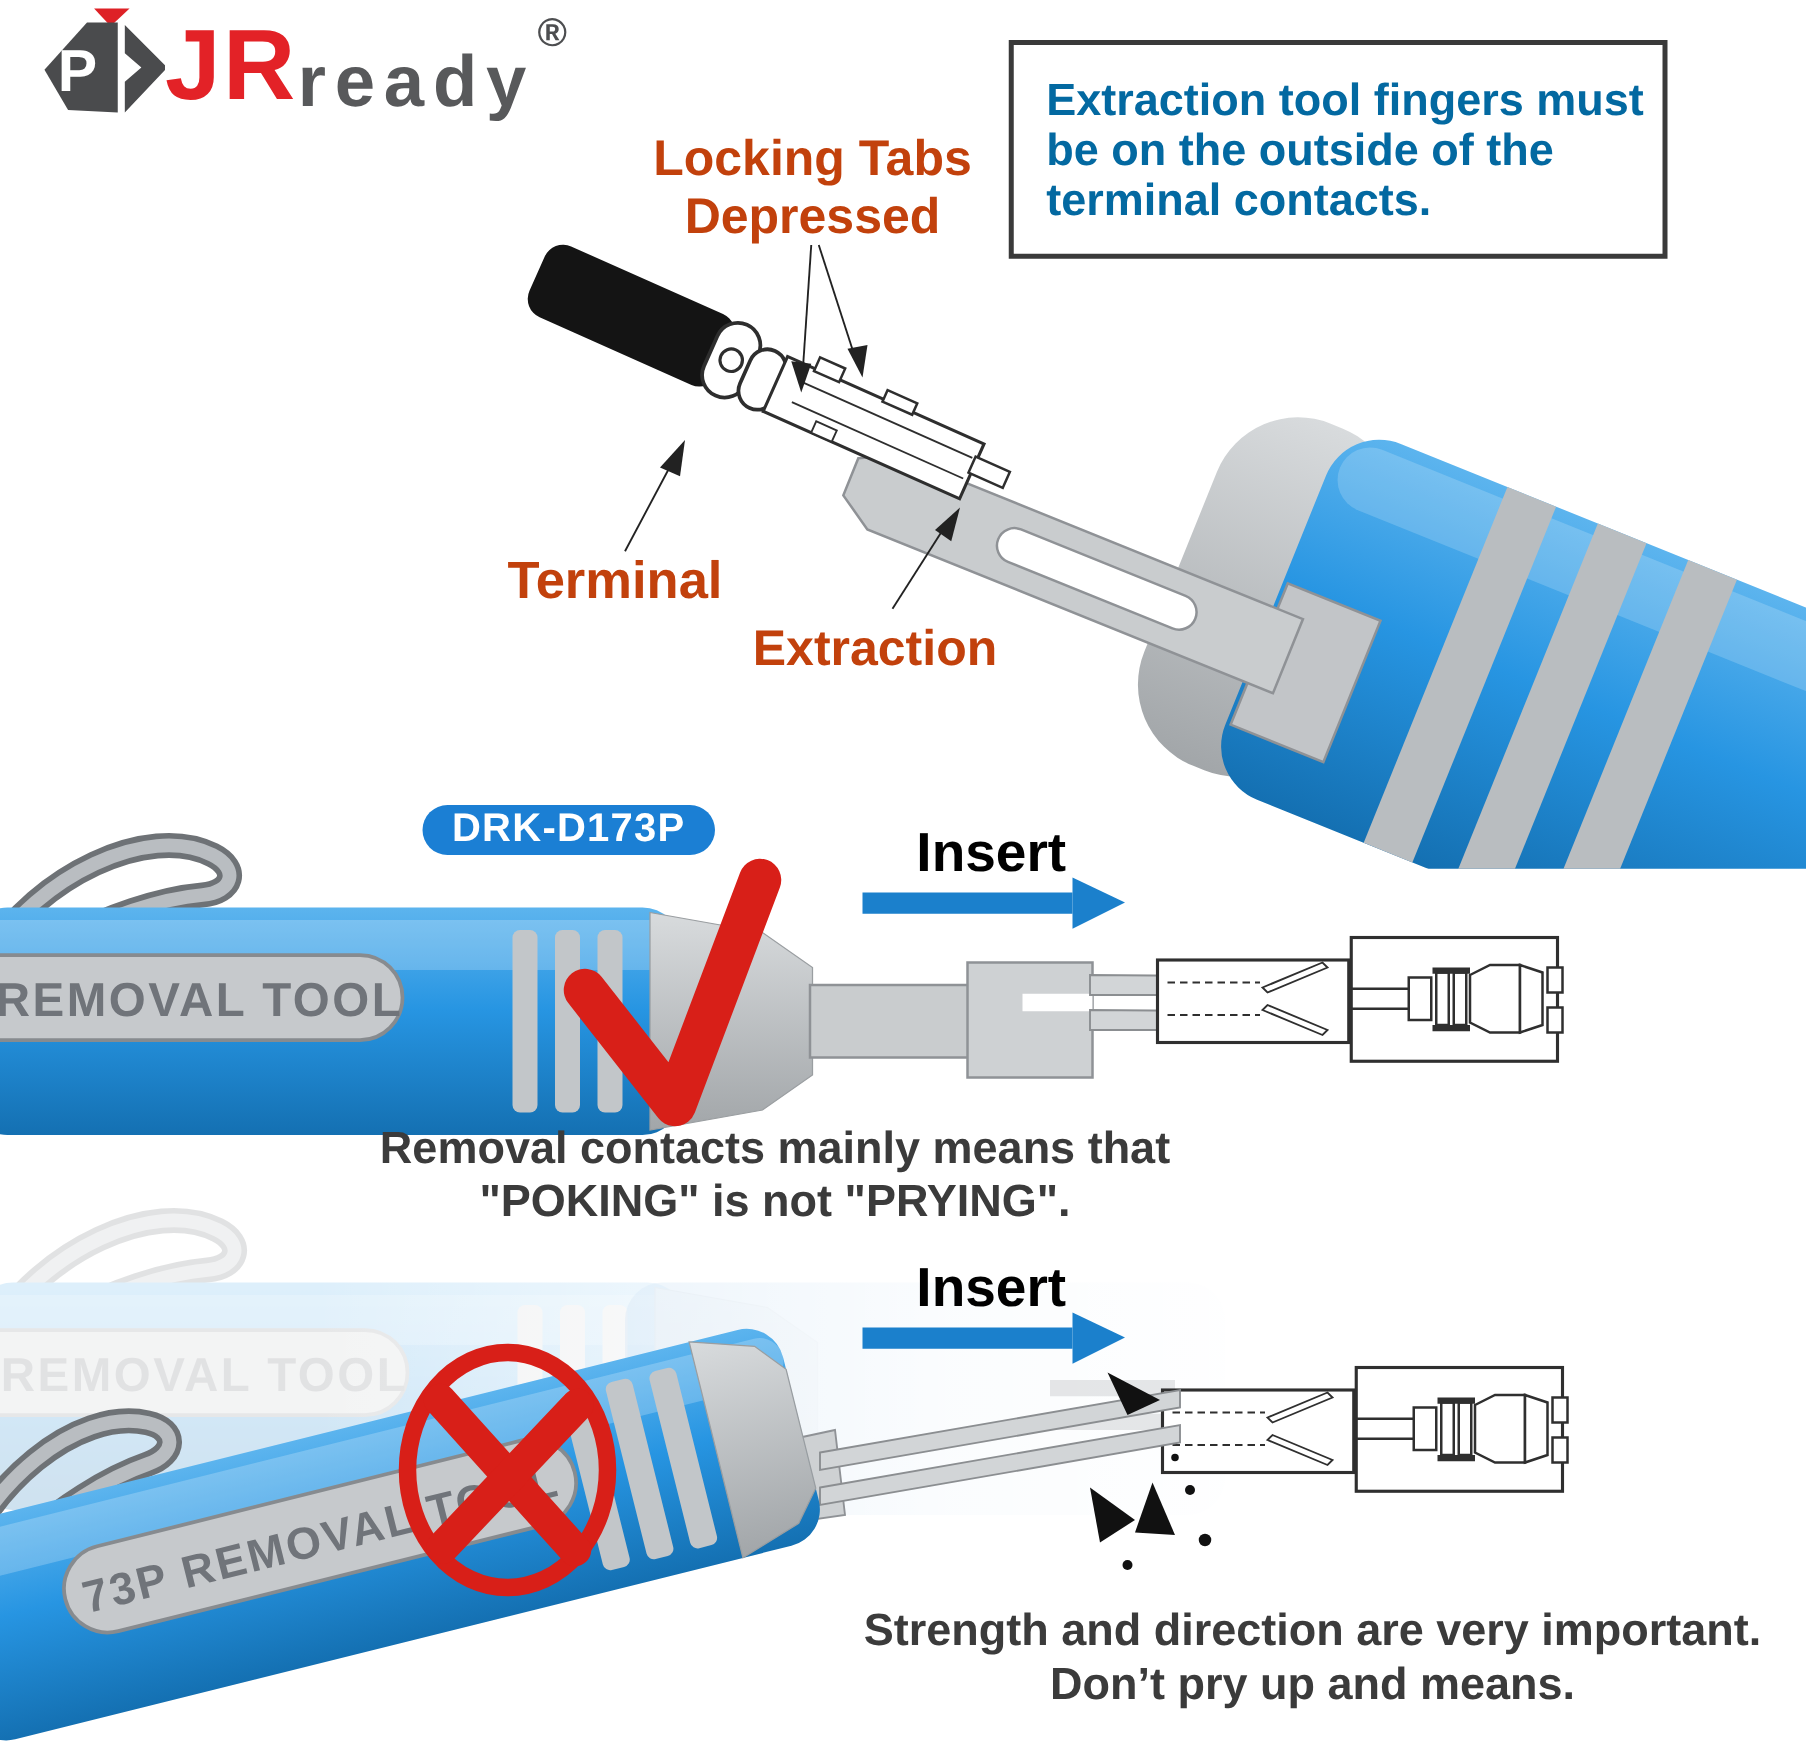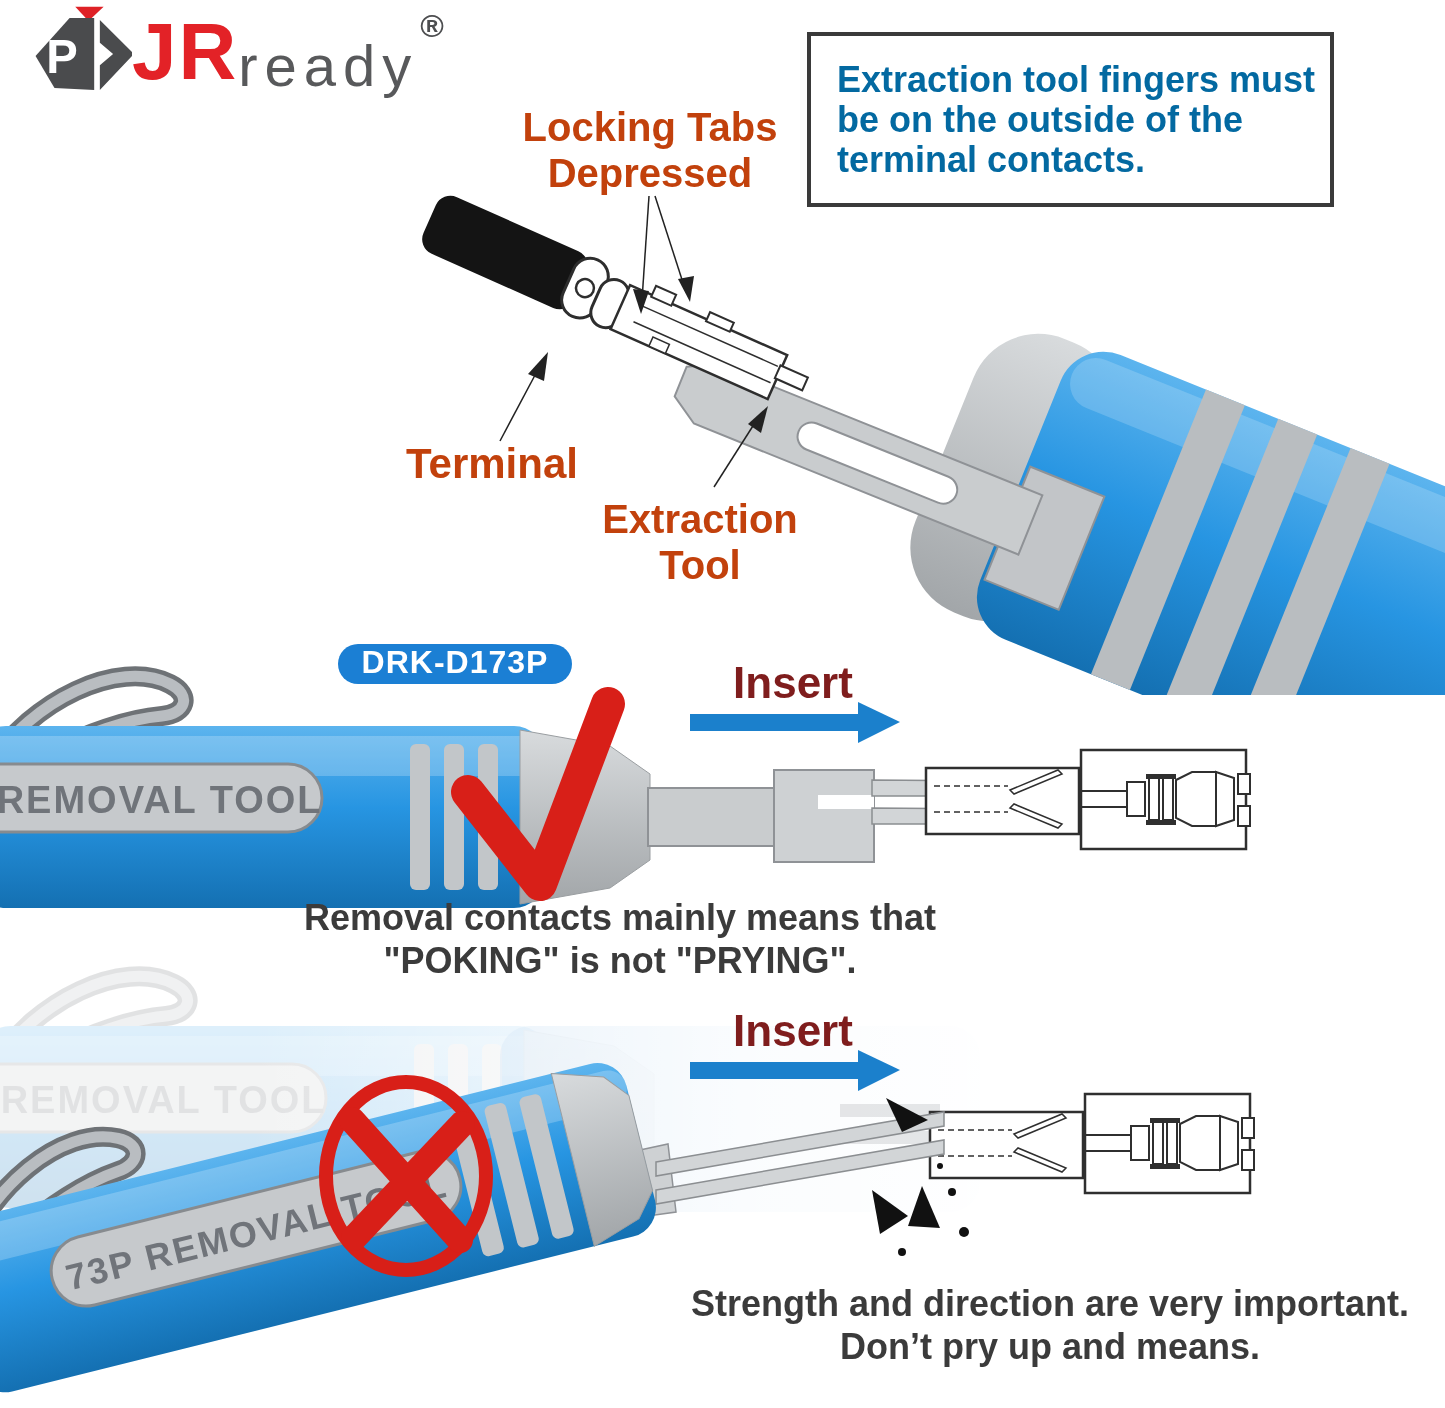--- a/index.html
+++ b/index.html
@@ -4,37 +4,37 @@
 <style>
   html,body{margin:0;padding:0;background:#fff;}
   .canvas{
     position:relative;width:1445px;height:1408px;background:#fff;overflow:hidden;
     font-family:"Liberation Sans", sans-serif;color:#3b3b3b;
   }
   .abs{position:absolute;}
   
   .logo{left:28px;top:6px;display:flex;align-items:flex-start;z-index:5;}
   .logo-jr{font-size:80px;font-weight:bold;color:#e32227;letter-spacing:2px;line-height:92px;}
-  .logo-ready{font-size:58px;font-weight:400;color:#58595b;letter-spacing:7px;line-height:92px;margin-top:14px;}
+  .logo-ready{font-size:58px;font-weight:700;color:#58595b;letter-spacing:7px;line-height:92px;margin-top:14px;}
   .logo-reg{font-size:32px;font-weight:bold;color:#4d4e50;margin-top:2px;margin-left:2px;}
   
   .callout{left:807px;top:32px;width:527px;height:175px;border:4px solid #3a3a3a;background:#fff;box-sizing:border-box;
            padding:24px 0 0 26px;z-index:5;}
   .callout div{font-size:36px;font-weight:bold;color:#0369a1;line-height:40px;}
   
   .lbl{font-weight:bold;color:#c2410c;z-index:5;}
   .lbl-locking{left:450px;top:104px;width:400px;text-align:center;font-size:40px;line-height:46px;}
   .lbl-terminal{left:406px;top:440px;font-size:42px;}
   .lbl-extraction{left:600px;top:496px;width:200px;text-align:center;font-size:40px;line-height:46px;}
   
   .badge{left:338px;top:644px;width:234px;height:40px;background:#1b7fd4;border-radius:21px;z-index:5;
          display:flex;align-items:flex-start;justify-content:center;}
   .badge span{color:#fff;font-size:32px;font-weight:bold;letter-spacing:1px;}
   
-  .insert-lbl{width:210px;text-align:center;font-size:44px;font-weight:bold;color:#7f1d1d;z-index:5;}
+  .insert-lbl{width:210px;text-align:center;font-size:44px;font-weight:bold;color:#000000;z-index:5;}
   .insert-correct{left:688px;top:658px;}
   .insert-incorrect{left:688px;top:1006px;}
   
   .caption{text-align:center;font-size:36px;font-weight:bold;color:#3b3b3b;line-height:43px;z-index:5;}
   .caption-correct{left:180px;top:896px;width:880px;}
   .caption-incorrect{left:660px;top:1282px;width:780px;}
   
   .art{left:0;top:0;width:1445px;height:1408px;z-index:1;}
   svg text.paneltxt{font-family:"Liberation Sans", sans-serif;font-weight:bold;fill:#70747a;letter-spacing:2px;}
 </style>
@@ -235,21 +235,20 @@
     <div>terminal contacts.</div>
   </div>
 
   <div class="abs lbl lbl-locking">
     <div>Locking Tabs</div>
     <div>Depressed</div>
   </div>
   <div class="abs lbl lbl-terminal">Terminal</div>
   <div class="abs lbl lbl-extraction">
     <div>Extraction</div>
-    <div>Tool</div>
   </div>
 
   <div class="abs badge">
     <span>DRK-D173P</span>
   </div>
 
   <div class="abs insert-lbl insert-correct">Insert</div>
   <div class="abs insert-lbl insert-incorrect">Insert</div>
 
   <div class="abs caption caption-correct">

